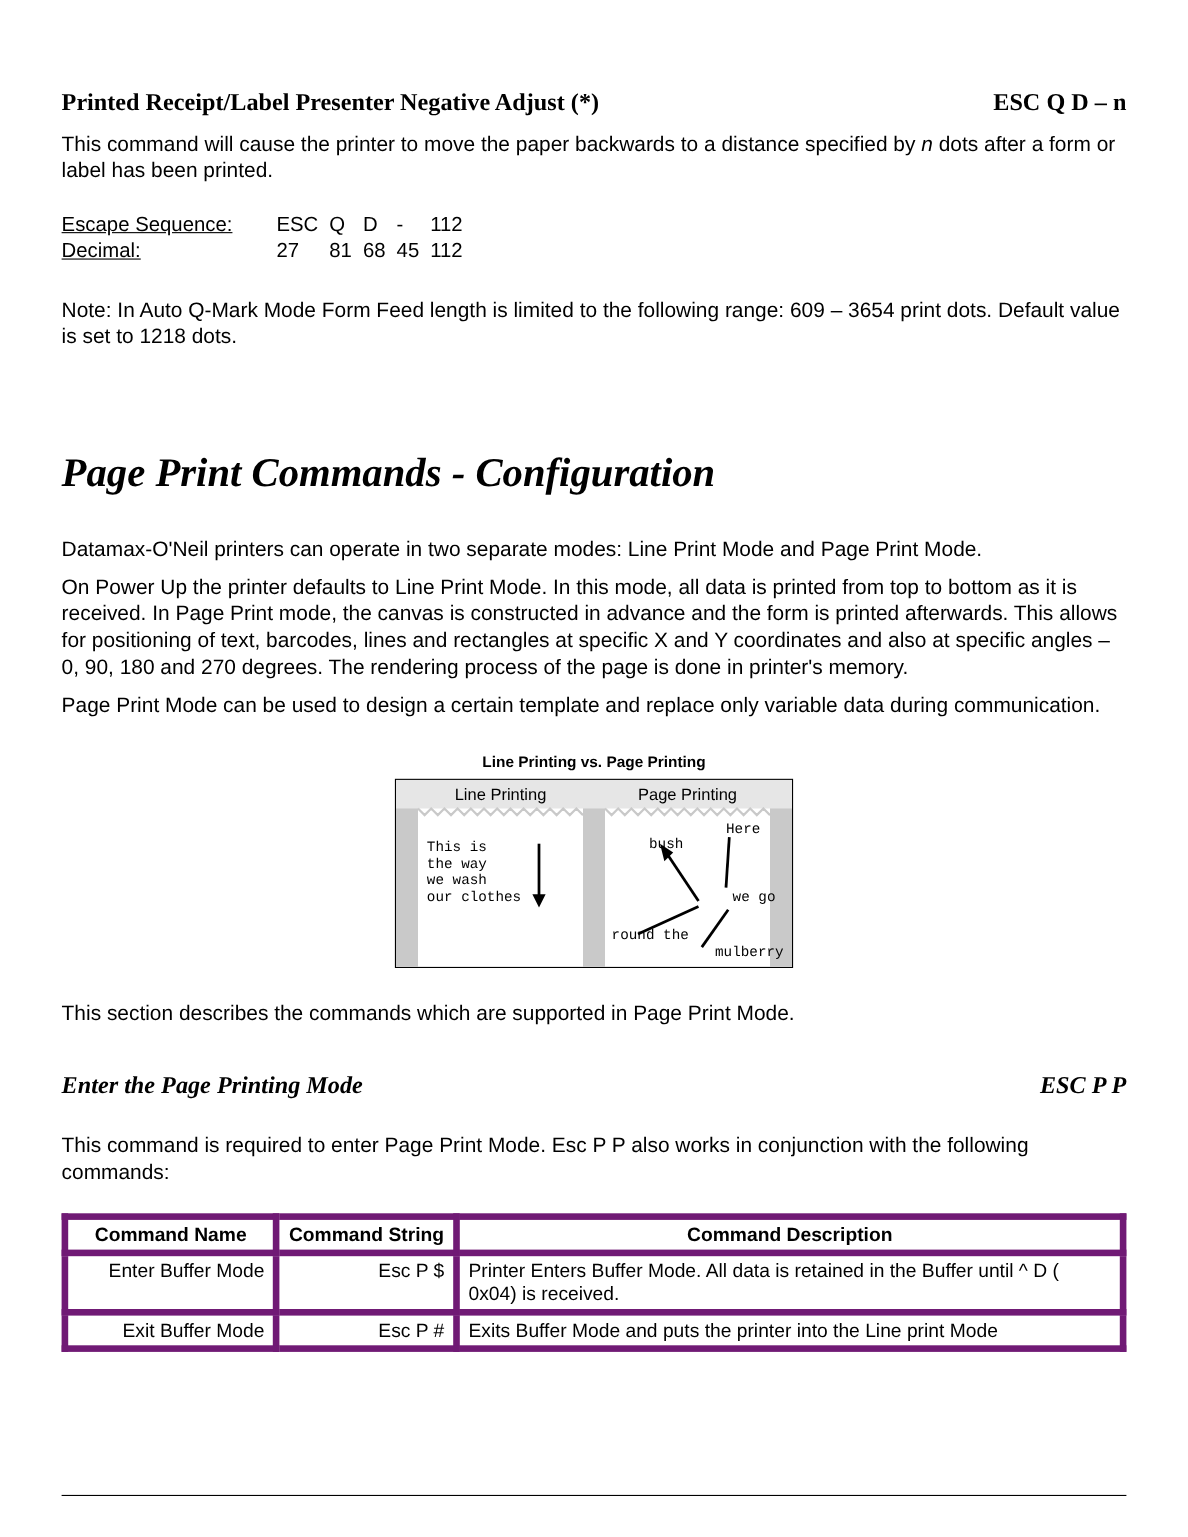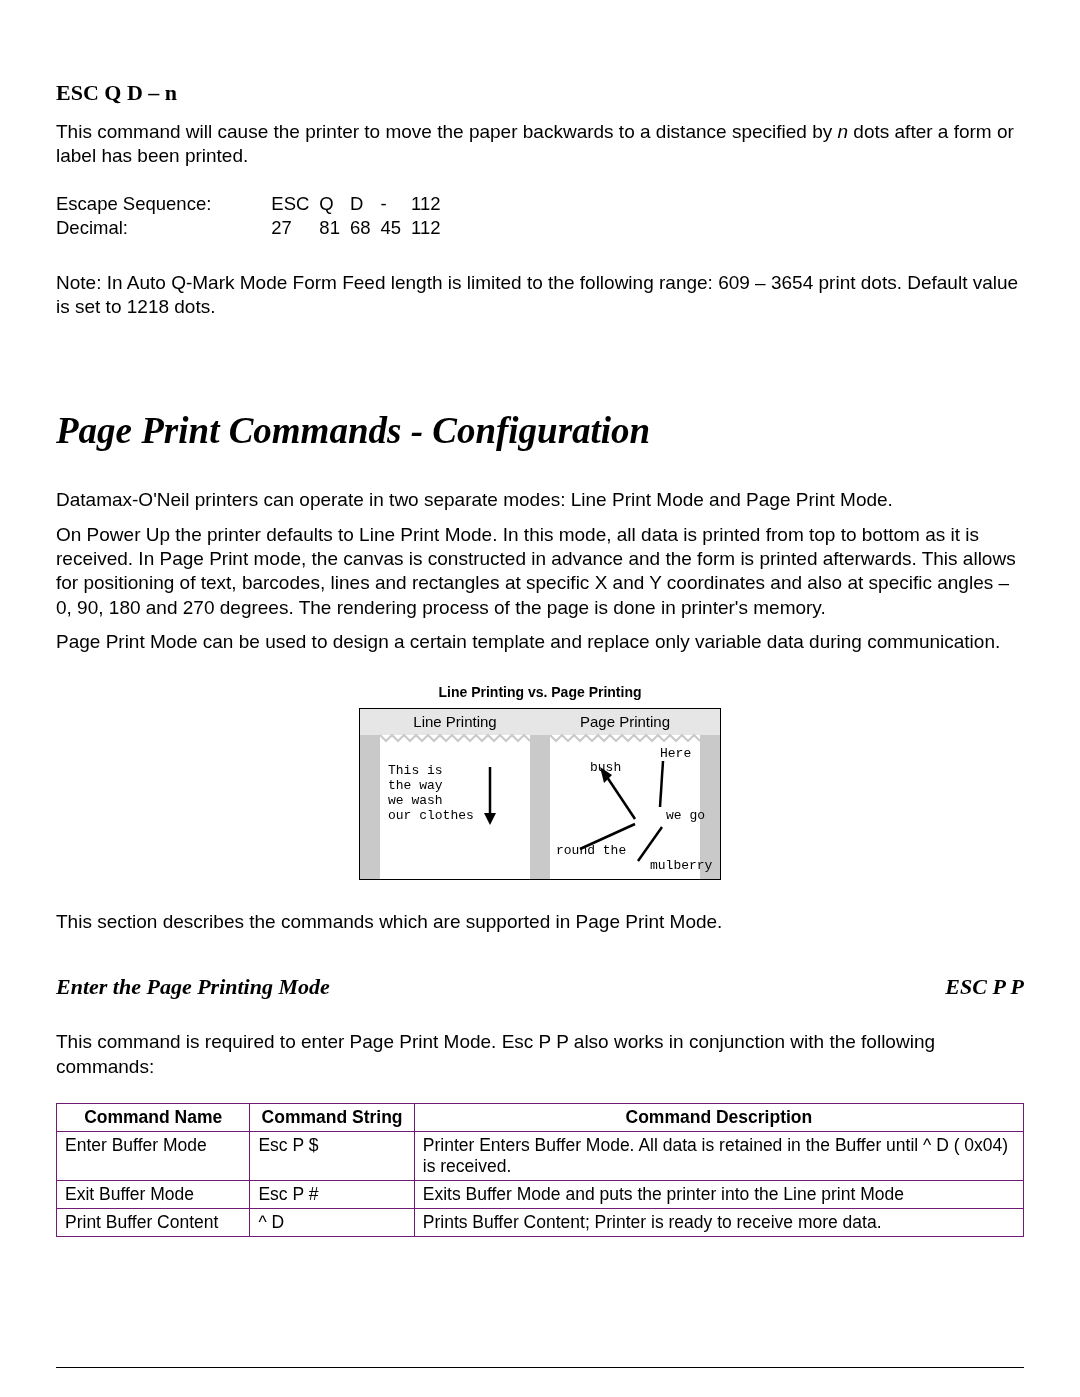--- a/index.html
+++ b/index.html
@@ -28,21 +28,21 @@
     line-height: 1.28;
     margin: 10px 0;
   }
   .body-text .italic { font-style: italic; }
   .seq-table {
     font-size: 18.5px;
     border-collapse: collapse;
     margin: 24px 0 8px 0;
   }
   .seq-table td { padding: 0 10px 2px 0; white-space: pre; }
-  .seq-table td:first-child { padding-right: 60px; }
+  .seq-table td:first-child { padding-right: 40px; text-decoration: underline; }
   .main-heading {
     font-family: "Times New Roman", Times, serif;
     font-style: italic;
     font-weight: bold;
     font-size: 37px;
     margin: 90px 0 36px 0;
   }
   .sub-heading {
     text-align: center;
     font-weight: bold;
@@ -59,40 +59,41 @@
     border: 1px solid #000;
     background: #fff;
   }
   .cmd-table {
     border-collapse: collapse;
     width: 100%;
     font-size: 17.5px;
     margin-top: 24px;
   }
   .cmd-table th, .cmd-table td {
-    border: 1px solid #701a75;
+    border: 6px solid #701a75;
     padding: 3px 8px;
     vertical-align: top;
   }
   .cmd-table th { font-weight: bold; text-align: center; }
-  .cmd-table td.center { text-align: left; }
+  .cmd-table td.center { text-align: right; }
   .footer {
     border-top: 1.5px solid #000;
     margin: 90px 56px 0 56px;
     text-align: center;
     font-size: 17px;
     padding-top: 8px;
   }
 </style>
 </head>
 <body>
 
 <div class="page">
 
   <div class="section-row">
+    <span>Printed Receipt/Label Presenter Negative Adjust (*)</span>
     <span>ESC Q D – n</span>
   </div>
 
   <p class="body-text">
     <span>This command will cause the printer to move the paper backwards to a distance specified by </span><span class="italic">n</span><span> dots after a form or label has been printed.</span>
   </p>
 
 
   <table class="seq-table">
     <tbody>
@@ -180,25 +181,20 @@
     <tr>
       <td class="center">Enter Buffer Mode</td>
       <td class="center">Esc  P $</td>
       <td>Printer Enters Buffer Mode. All data is retained in the Buffer until ^ D ( 0x04) is received.</td>
     </tr>
     <tr>
       <td class="center">Exit Buffer Mode</td>
       <td class="center">Esc P #</td>
       <td>Exits Buffer Mode and puts the printer into the Line print Mode</td>
     </tr>
-    <tr>
-      <td class="center">Print Buffer Content</td>
-      <td class="center">^ D</td>
-      <td>Prints Buffer Content; Printer is ready to receive more data.</td>
-    </tr>
   </tbody>
     </table>
 
 </div>
 
 <div class="footer">
   
 </div>
 
 </body></html>

